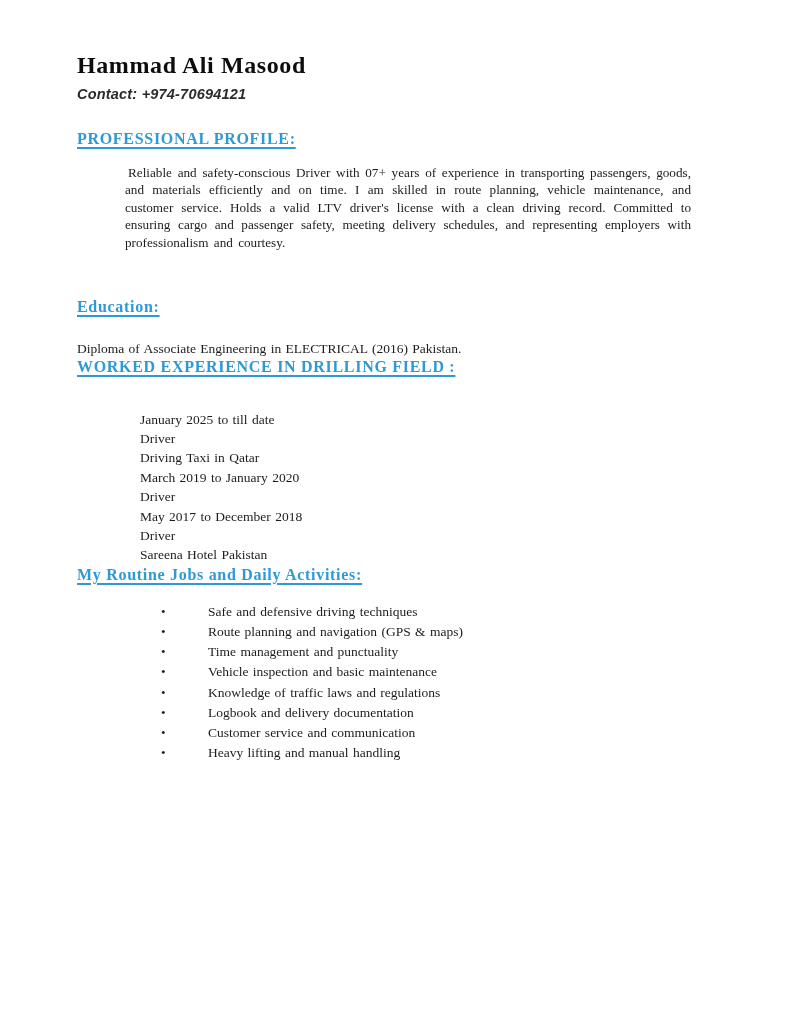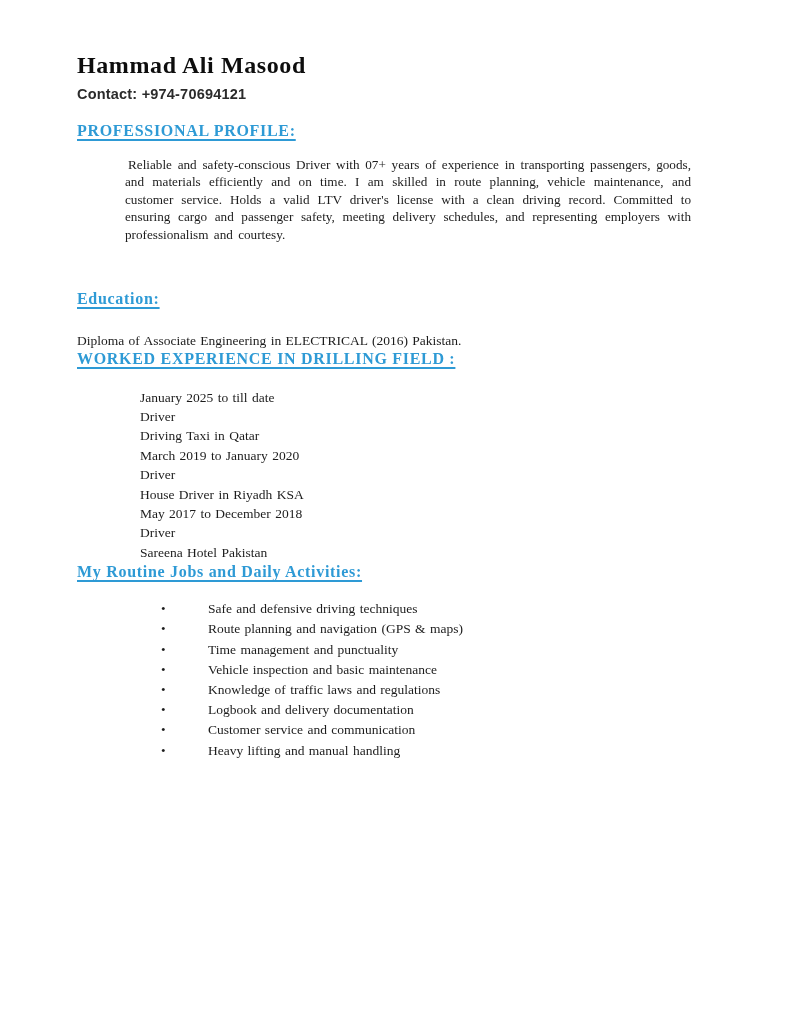--- a/index.html
+++ b/index.html
@@ -39,36 +39,37 @@
   .email-label { color: #45a7e8; }
   .email-value { color: #1b6fc4; text-decoration: none; }
   .contact-line {
     margin-top: 6px;
     font-family: "Liberation Sans", sans-serif;
     font-weight: bold;
     font-size: 14.5px;
     line-height: 17px;
     color: #2b2b2b;
     letter-spacing: 0.2px;
+    font-style: italic;
   }
 
   
   .section-heading {
     font-family: "Liberation Serif", serif;
     font-weight: bold;
     font-size: 16px;
     line-height: 19px;
     color: #2e9ad5;
     text-decoration: underline;
     text-decoration-thickness: 1.5px;
     text-underline-offset: 3px;
     letter-spacing: 0.7px;
     margin: 0;
   }
-  .heading-profile    { margin-top: 18px; }
+  .heading-profile    { margin-top: 26px; }
   .heading-education  { margin-top: 45px; }
   .heading-experience { }
   .heading-routine    { }
 
   
   .profile-body {
     margin: 16px 0 0 48px;
     width: 566px;
     font-size: 13.2px;
     line-height: 17.6px;
@@ -78,21 +79,21 @@
     color: #1c1c1c;
   }
   .education-body {
     margin-top: 24px;
     font-size: 13.5px;
     line-height: 17px;
     color: #1c1c1c;
     word-spacing: 1px;
   }
   .experience-list {
-    margin: 20px 0 0 63px;
+    margin: 34px 0 0 63px;
     padding: 0;
     list-style: none;
     font-size: 13.5px;
     line-height: 19.4px;
     color: #1c1c1c;
     word-spacing: 1px;
   }
   .routine-list {
     margin: 18px 0 0 0;
     padding: 0;
@@ -128,21 +129,20 @@
   <div class="section-heading heading-education">Education:</div>
   <div class="education-body">Diploma of Associate Engineering in ELECTRICAL (2016) Pakistan.</div>
 
   <div class="section-heading heading-experience">WORKED EXPERIENCE IN DRILLING FIELD :</div>
   <ul class="experience-list">
     <li>January 2025 to till date</li>
     <li>Driver</li>
     <li>Driving Taxi in Qatar</li>
     <li>March 2019 to January 2020</li>
     <li>Driver</li>
-    <li>House Driver in Riyadh KSA</li>
     <li>May 2017 to December 2018</li>
     <li>Driver</li>
     <li>Sareena Hotel Pakistan</li>
   </ul>
 
   <div class="section-heading heading-routine">My Routine Jobs and Daily Activities:</div>
   <ul class="routine-list">
     <li><span class="bullet">•</span><span>Safe and defensive driving techniques</span></li>
     <li><span class="bullet">•</span><span>Route planning and navigation (GPS &amp; maps)</span></li>
     <li><span class="bullet">•</span><span>Time management and punctuality</span></li>

